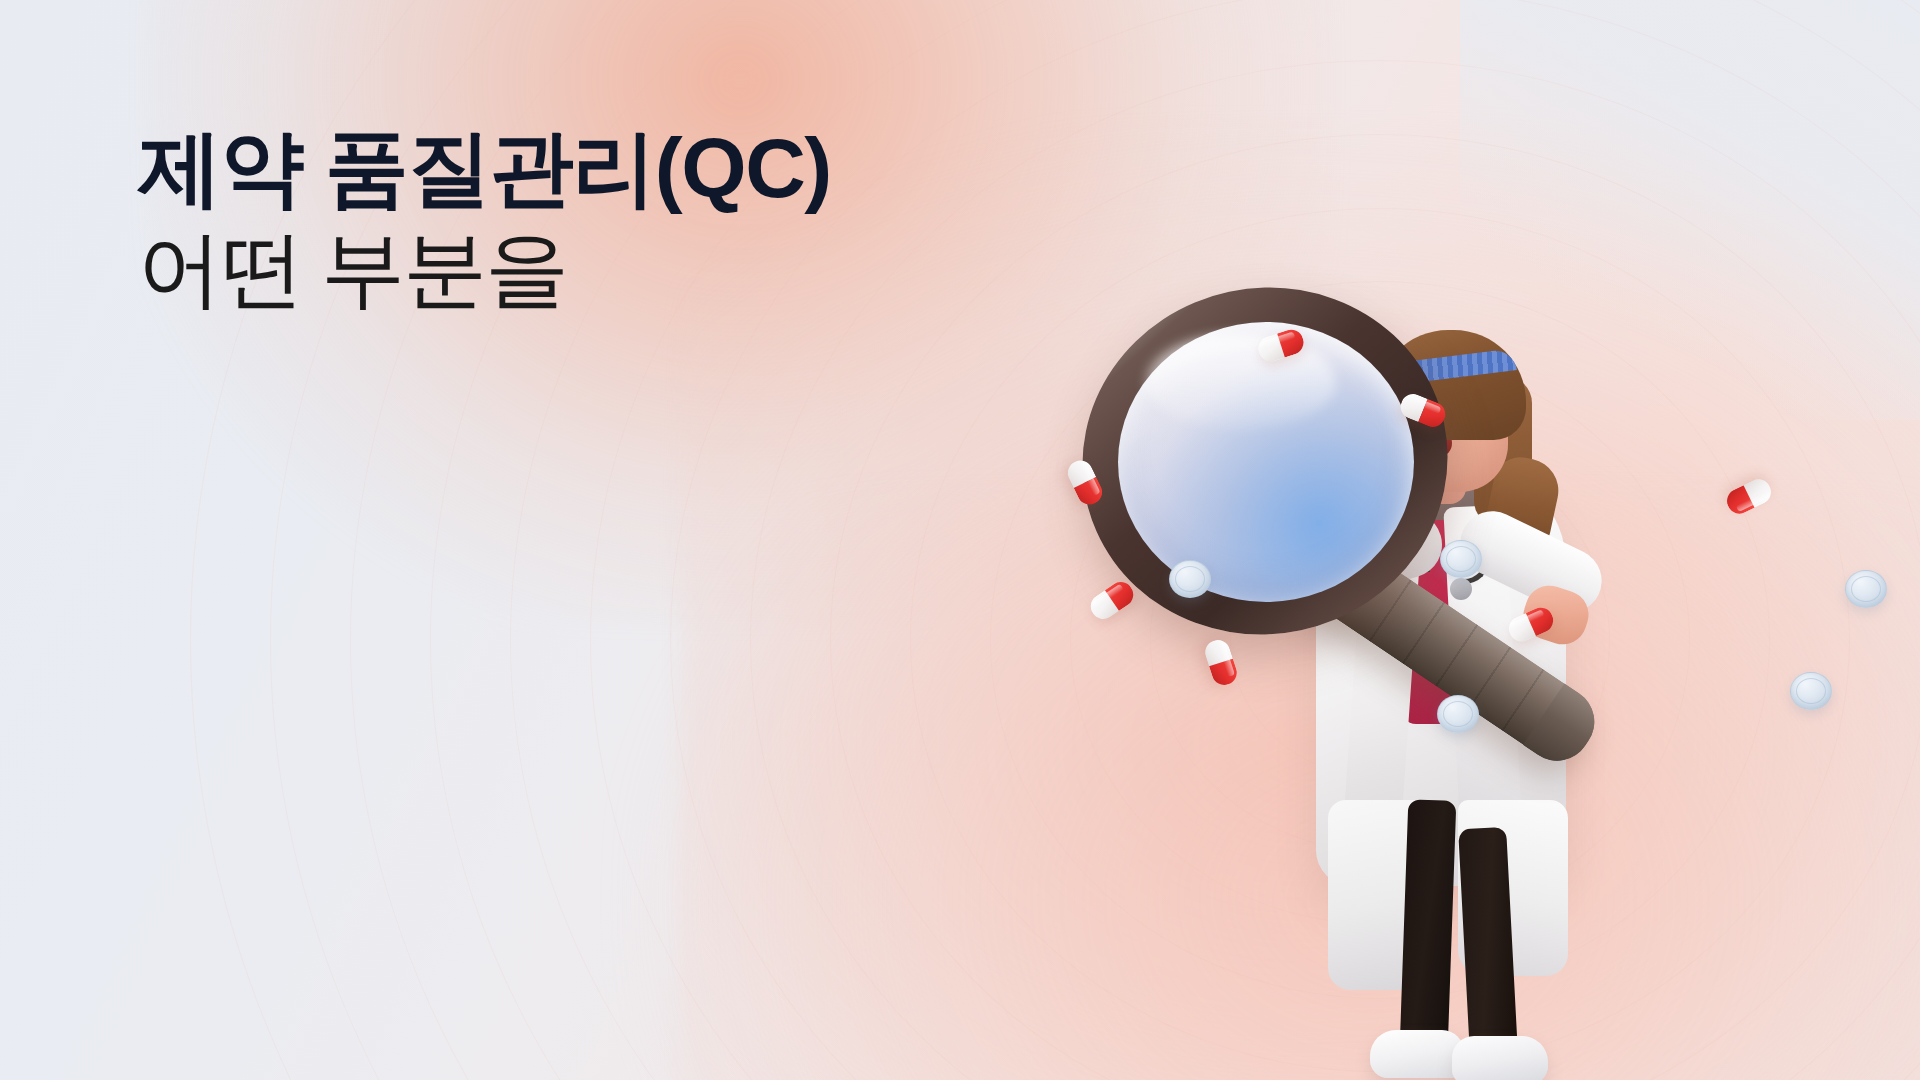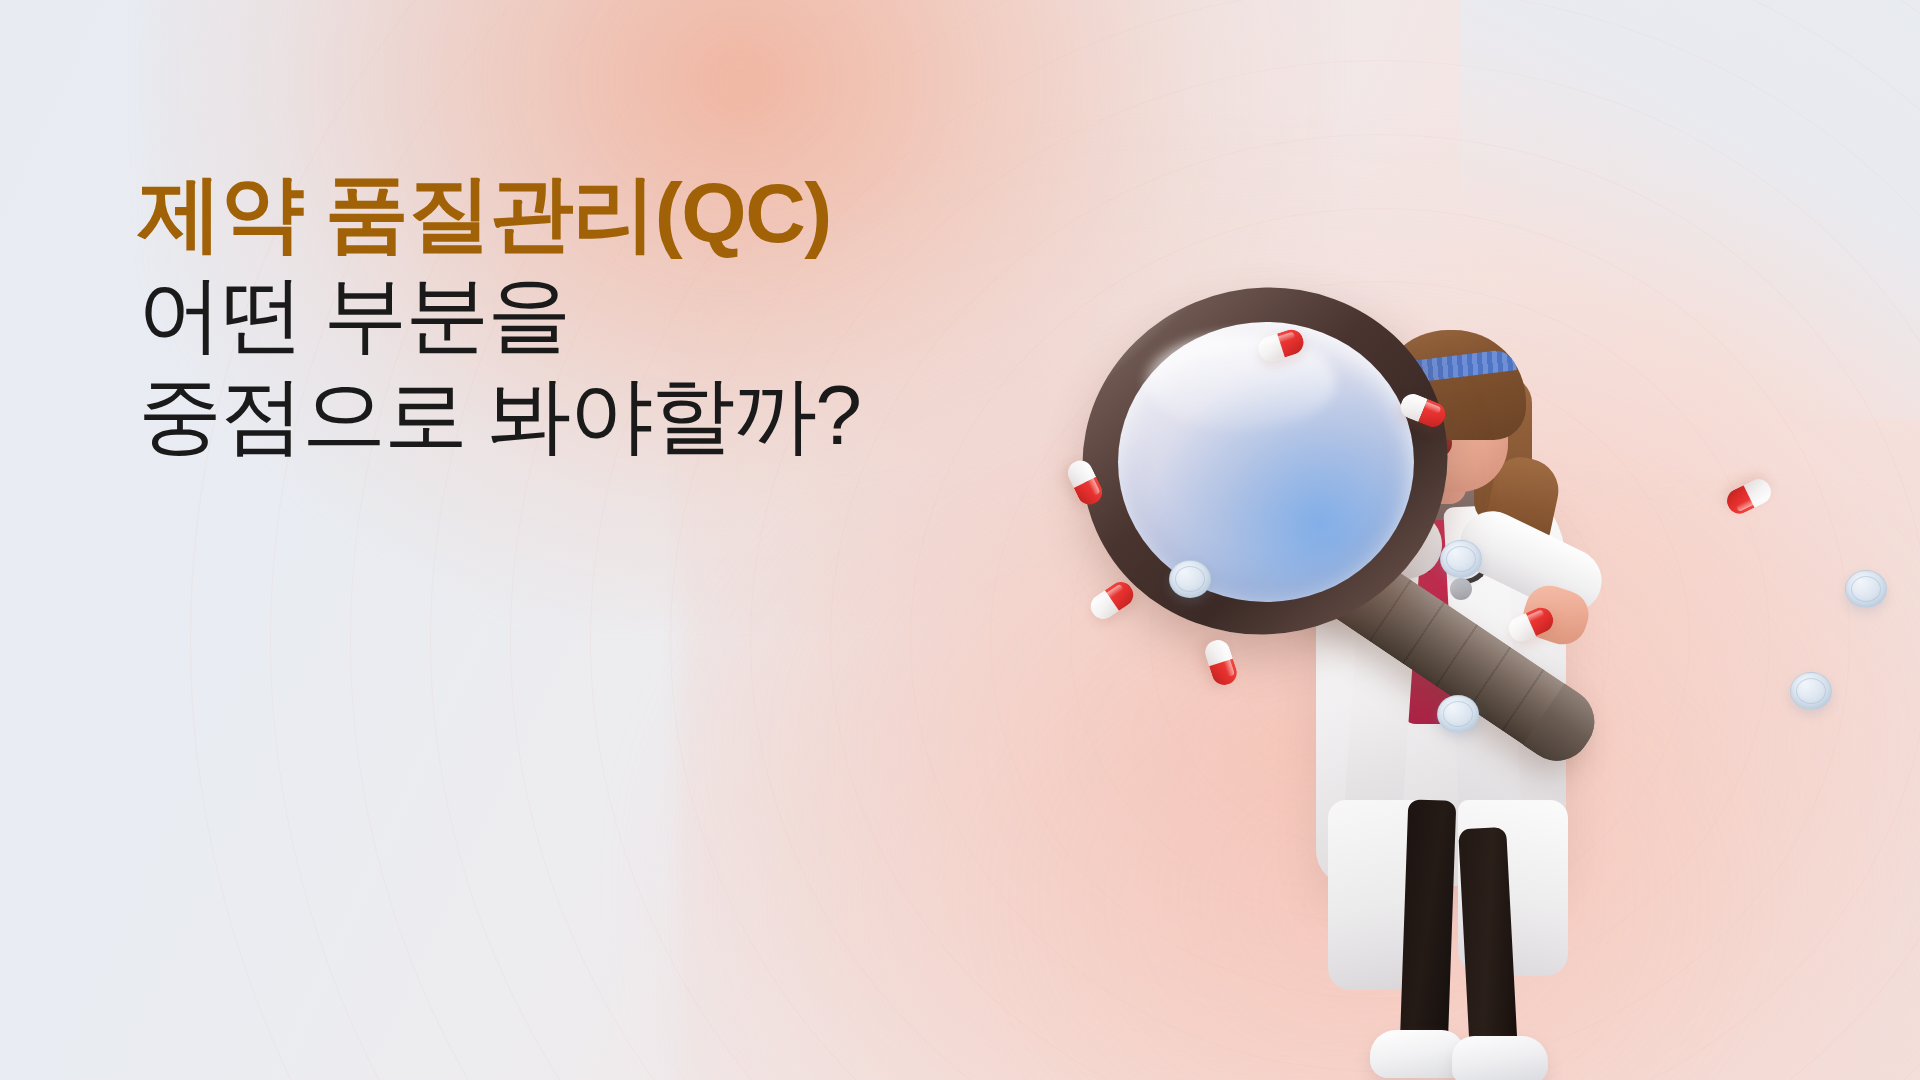--- a/index.html
+++ b/index.html
@@ -56,23 +56,23 @@
     width:1060px;
     z-index:6;
   }
   .hl-line {
     font-size:84px;
     font-weight:700;
     line-height:1.205;
     letter-spacing:-1.5px;
     white-space:nowrap;
   }
-  .hl-red   { color:#a16207;margin-top:45px; }
+  .hl-red   { color:#0f172a; }
   .hl-black { color:#1a1a1a; }
-  .hl-line.l3, .hl-line.l4 { font-weight:400; letter-spacing:-2px; }
+  .hl-line.l3, .hl-line.l4 { font-weight:400; letter-spacing:-2px;font-family:Liberation Serif, serif; }
 
   
   .scene {
     position:absolute;
     right:0; top:0;
     width:900px; height:1080px;
     z-index:4;
   }
 
   
@@ -326,21 +326,20 @@
       <div class="ring" style="width: 1740px; height: 1600.8px; left: 510px; top: -160.4px;"></div>
       <div class="ring" style="width: 1900px; height: 1748px; left: 430px; top: -234px;"></div>
       <div class="ring" style="width: 2060px; height: 1895.2px; left: 350px; top: -307.6px;"></div>
       <div class="ring" style="width: 2220px; height: 2042.4px; left: 270px; top: -381.2px;"></div>
       <div class="ring" style="width: 2380px; height: 2189.6px; left: 190px; top: -454.8px;"></div>
     </div>
 
   <div class="headline">
     <div class="hl-line l1 hl-red">제약 품질관리(QC)</div>
     <div class="hl-line l3 hl-black">어떤 부분을</div>
-    <div class="hl-line l4 hl-black">중점으로 봐야할까?</div>
   </div>
 
   <div class="scene">
 
     <div class="person">
       <div class="coat-back"></div>
       <div class="torso-top"></div>
       <div class="collar"></div>
       <div class="coat-lapel-l"></div>
       <div class="coat-lapel-r"></div>

